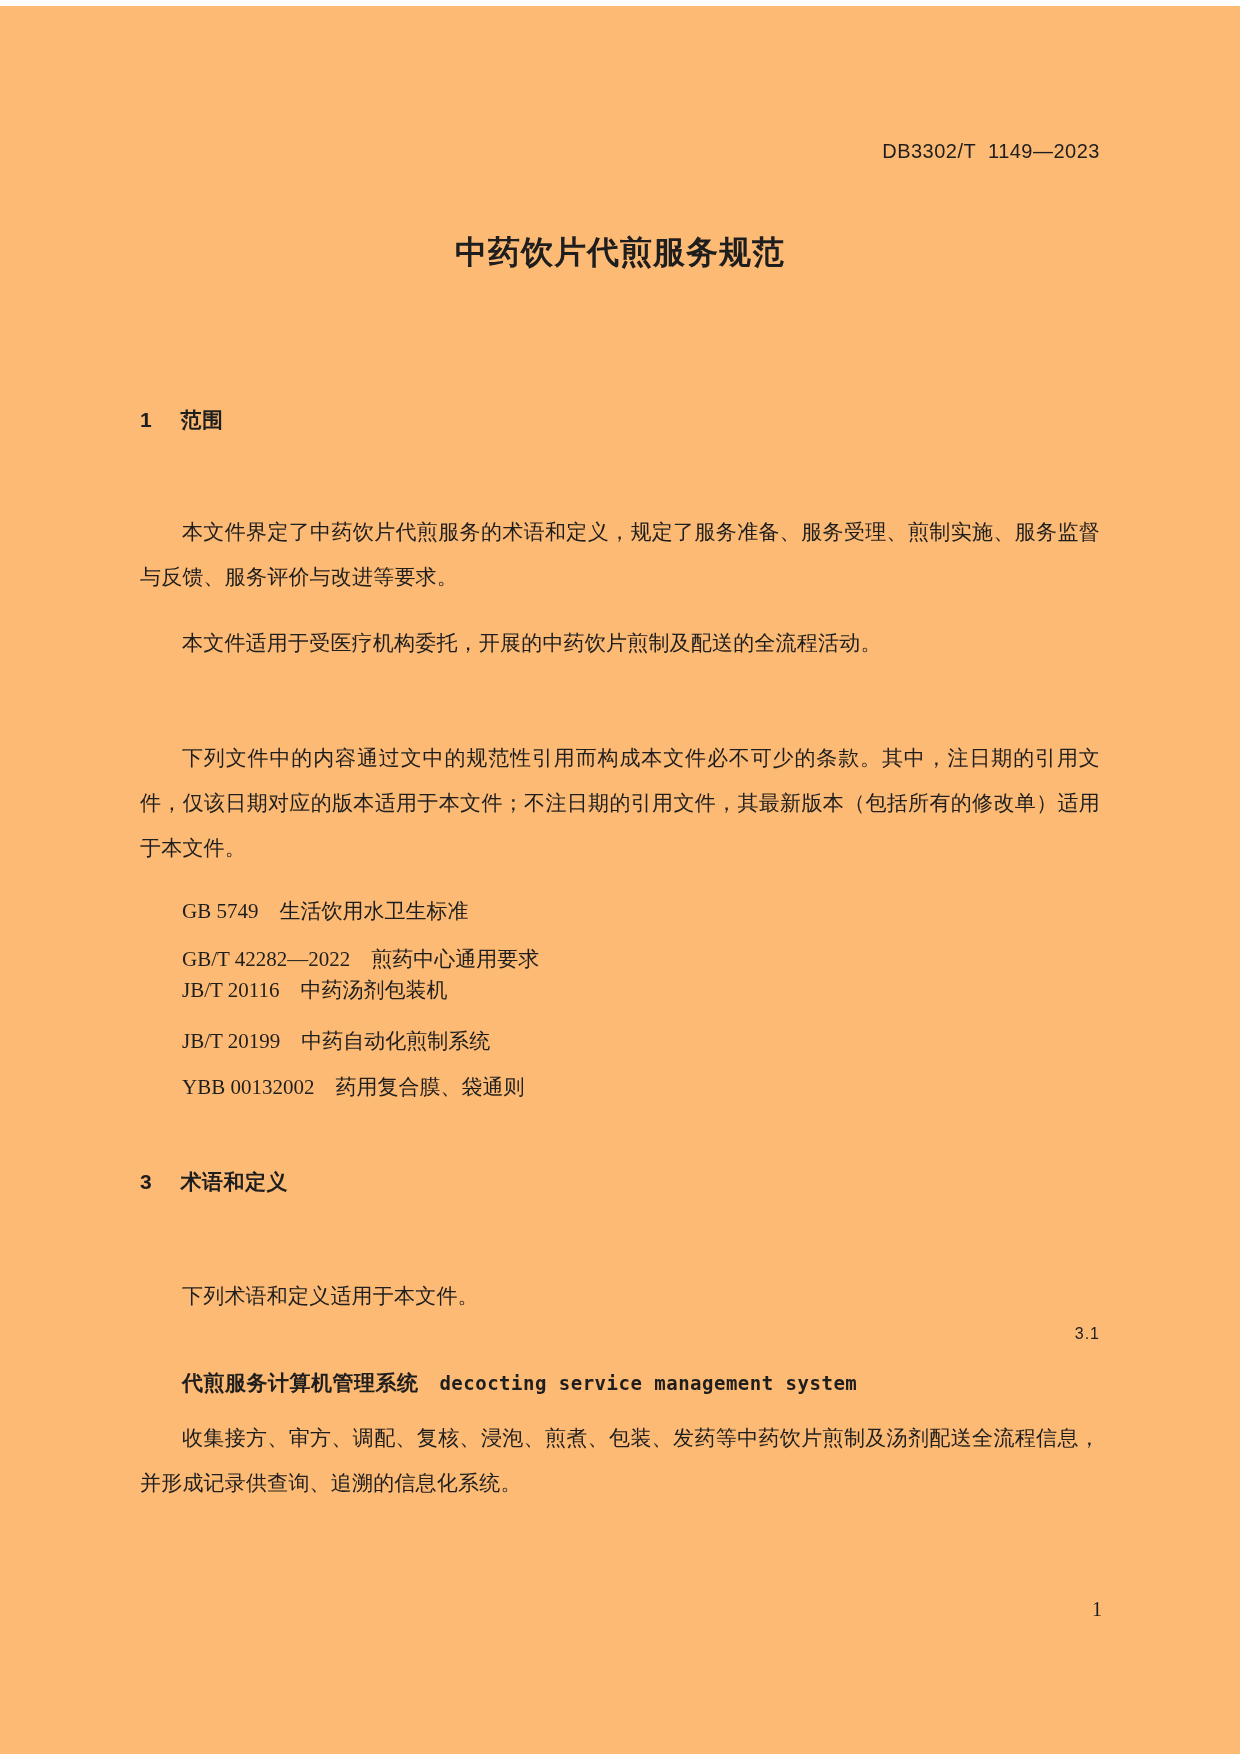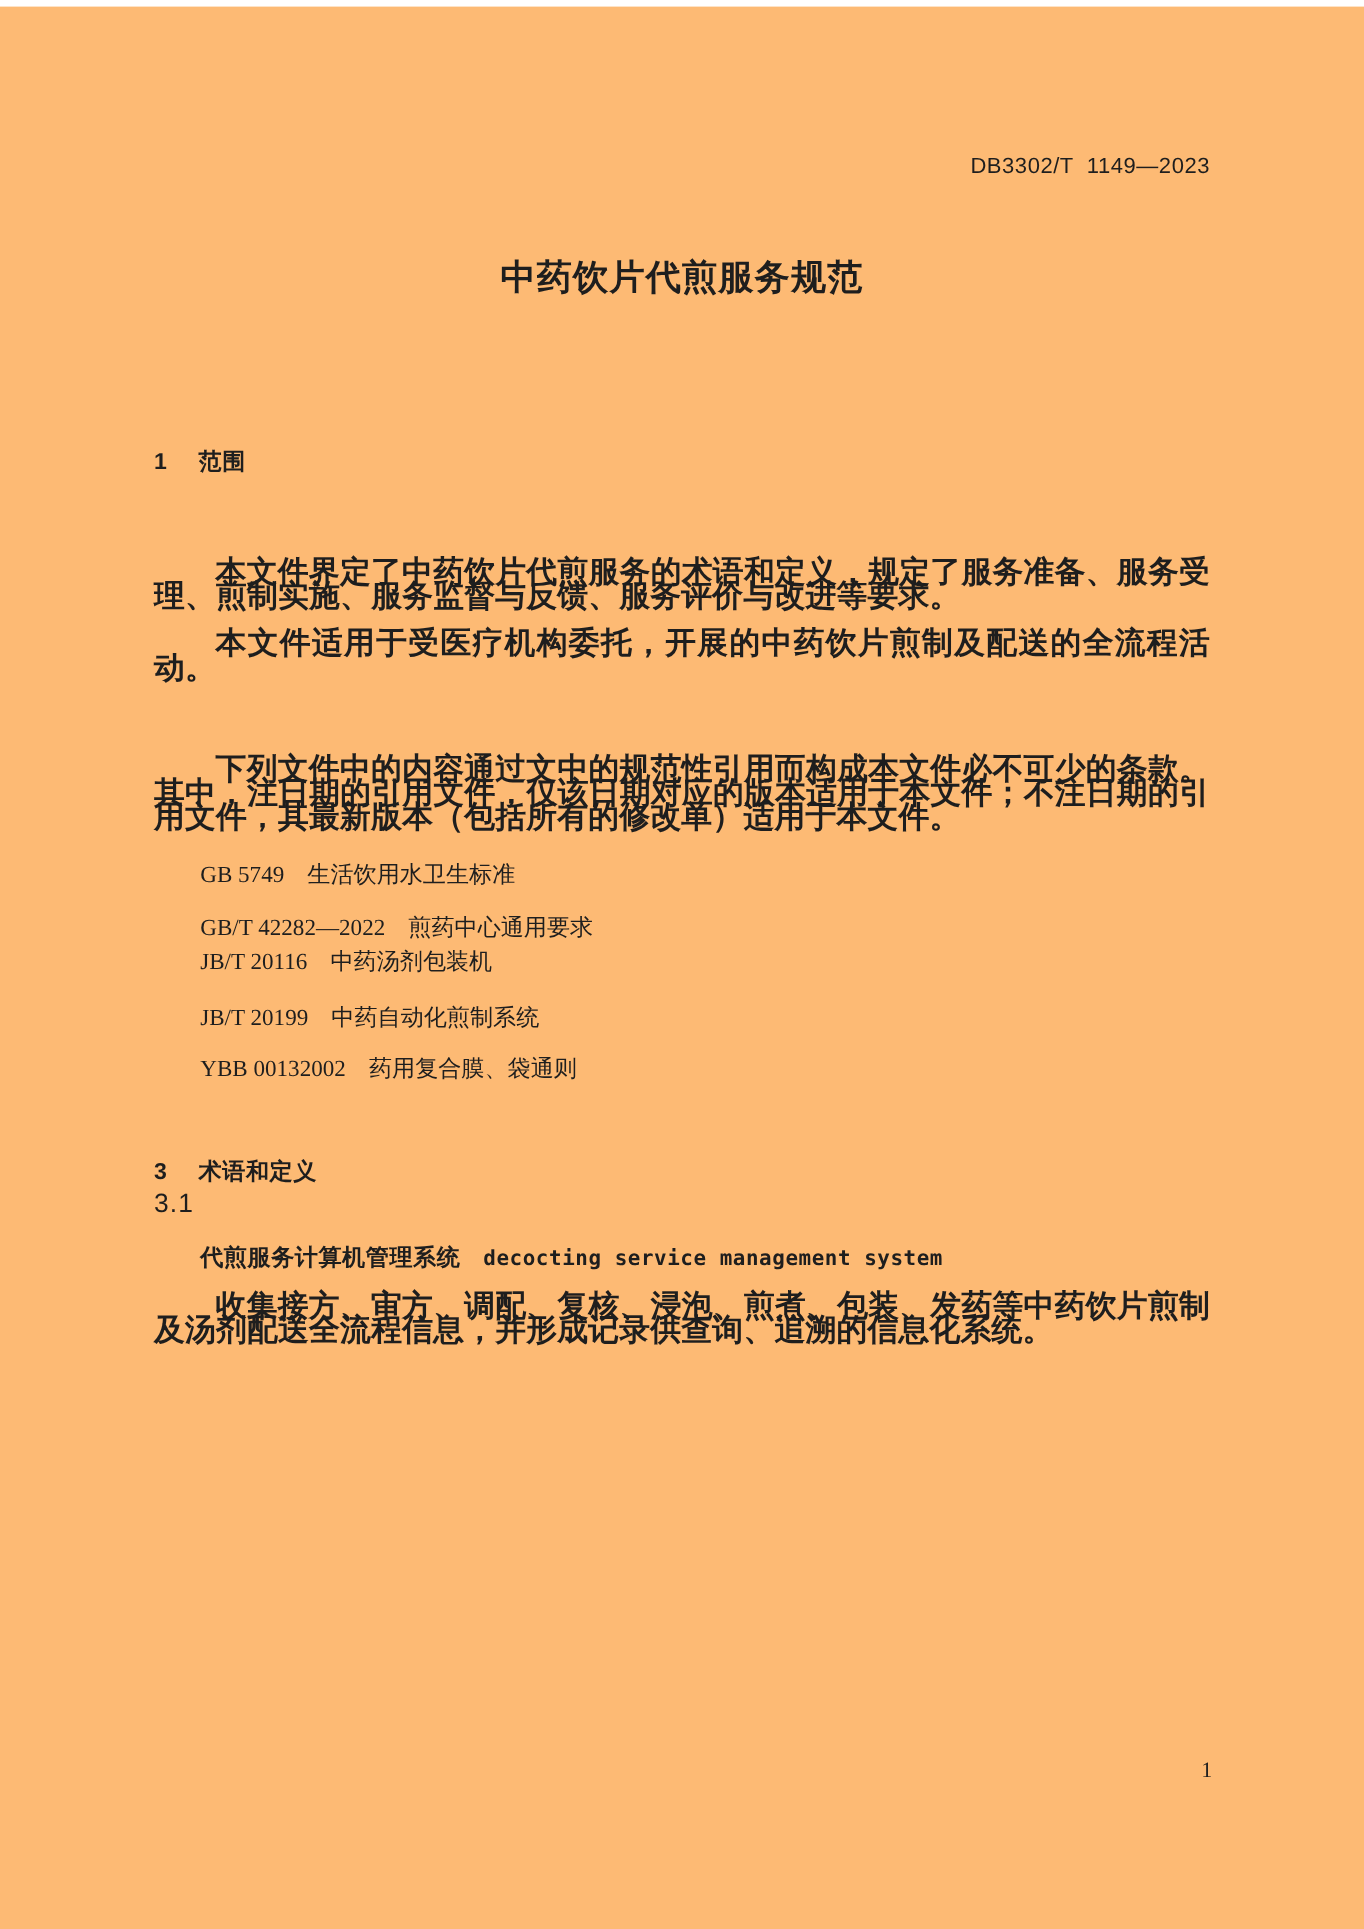--- a/index.html
+++ b/index.html
@@ -47,26 +47,25 @@
     font-weight: 700;
     letter-spacing: 0.5px;
   }
   .sec-num { display: inline-block; margin-right: 1.35em; }
   .sh-1 { margin-top: 132px; }
   .sh-2 { margin-top: 65px; }
   .sh-3 { margin-top: 65px; }
   
   .body-para {
     margin: 0;
-    font-size: 28px;
-    line-height: 22px;
+    font-size: 21px;
+    line-height: 45px;
     text-align: justify;
     text-indent: 2em;
     letter-spacing: 0.2px;
-    font-weight: bold;
   }
   .p-scope-1 { margin-top: 76px; }
   .p-scope-2 { margin-top: 21px; }
   .p-refs-intro { margin-top: 70px; }
   
   .ref-list { margin-top: 25px; }
   .ref-item {
     margin: 0;
     font-size: 21px;
     line-height: 31px;
@@ -74,24 +73,25 @@
     white-space: pre-wrap;
   }
   .ref-gap-lg { margin-top: 17px; }
   .ref-gap-md { margin-top: 20px; }
   .ref-gap-sm { margin-top: 15px; }
   
   .terms-intro { margin-top: 78px; }
   .term-id {
     margin-top: 1px;
     font-family: "Liberation Sans", "DejaVu Sans", sans-serif;
-    font-size: 24px;
+    font-size: 16px;
     line-height: 28px;
     font-weight: 400;
     letter-spacing: 1px;
+    text-align: right;
   }
   .term-line {
     margin-top: 19px;
     text-indent: 2em;
     font-size: 21px;
     line-height: 31px;
   }
   .term-zh {
     font-family: Liberation Sans, sans-serif;
     font-weight: 700;
@@ -139,20 +139,21 @@
     <p class="ref-item ref-gap-lg">GB/T 42282—2022　煎药中心通用要求</p>
     <p class="ref-item">JB/T 20116　中药汤剂包装机</p>
     <p class="ref-item ref-gap-md">JB/T 20199　中药自动化煎制系统</p>
     <p class="ref-item ref-gap-sm">YBB 00132002　药用复合膜、袋通则</p>
   </div>
 
   <div class="section-heading sh-3">
     <span class="sec-num">3</span><span class="sec-label">术语和定义</span>
   </div>
 
+  <p class="body-para terms-intro">下列术语和定义适用于本文件。</p>
 
   <div class="term-id">3.1</div>
 
   <div class="term-line">
     <span class="term-zh">代煎服务计算机管理系统</span><span class="term-en">decocting service management system</span>
   </div>
 
   <p class="body-para term-def">收集接方、审方、调配、复核、浸泡、煎煮、包装、发药等中药饮片煎制及汤剂配送全流程信息，并形成记录供查询、追溯的信息化系统。</p>
 
   <div class="page-number">1</div>

